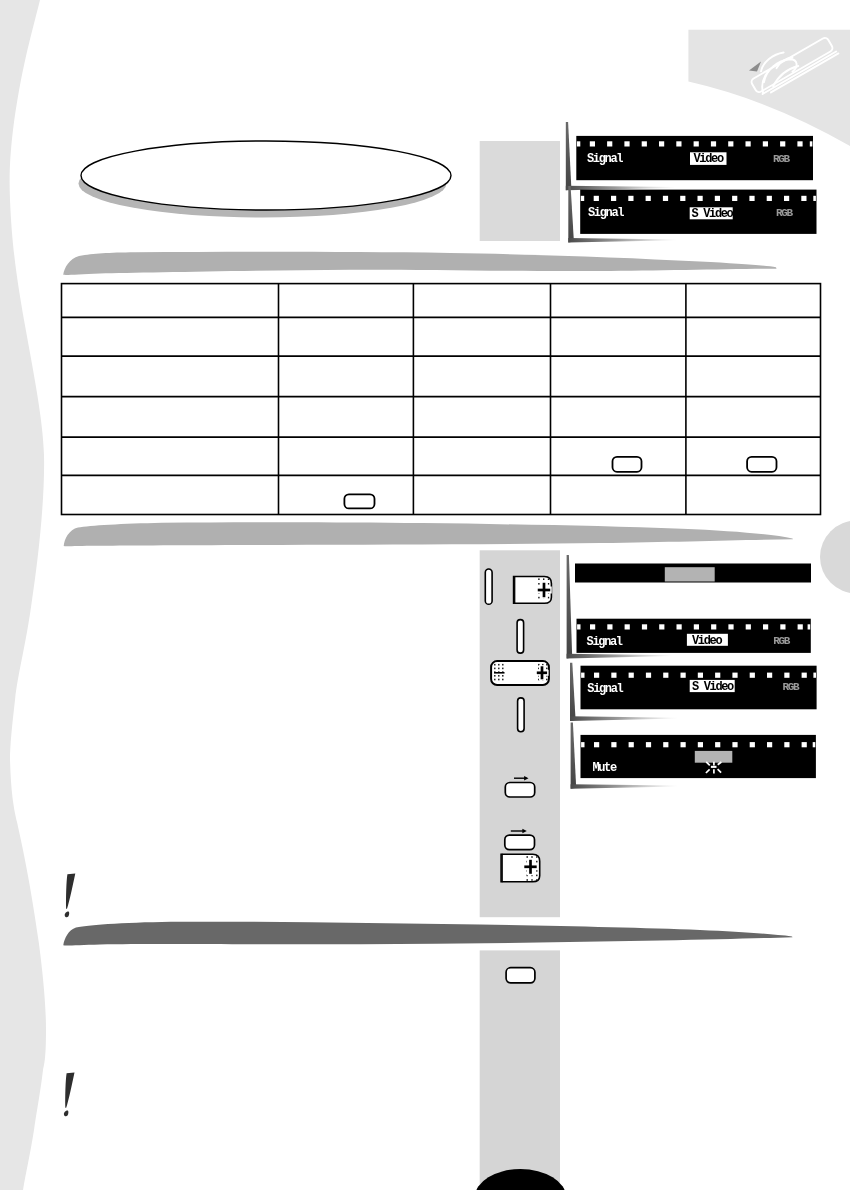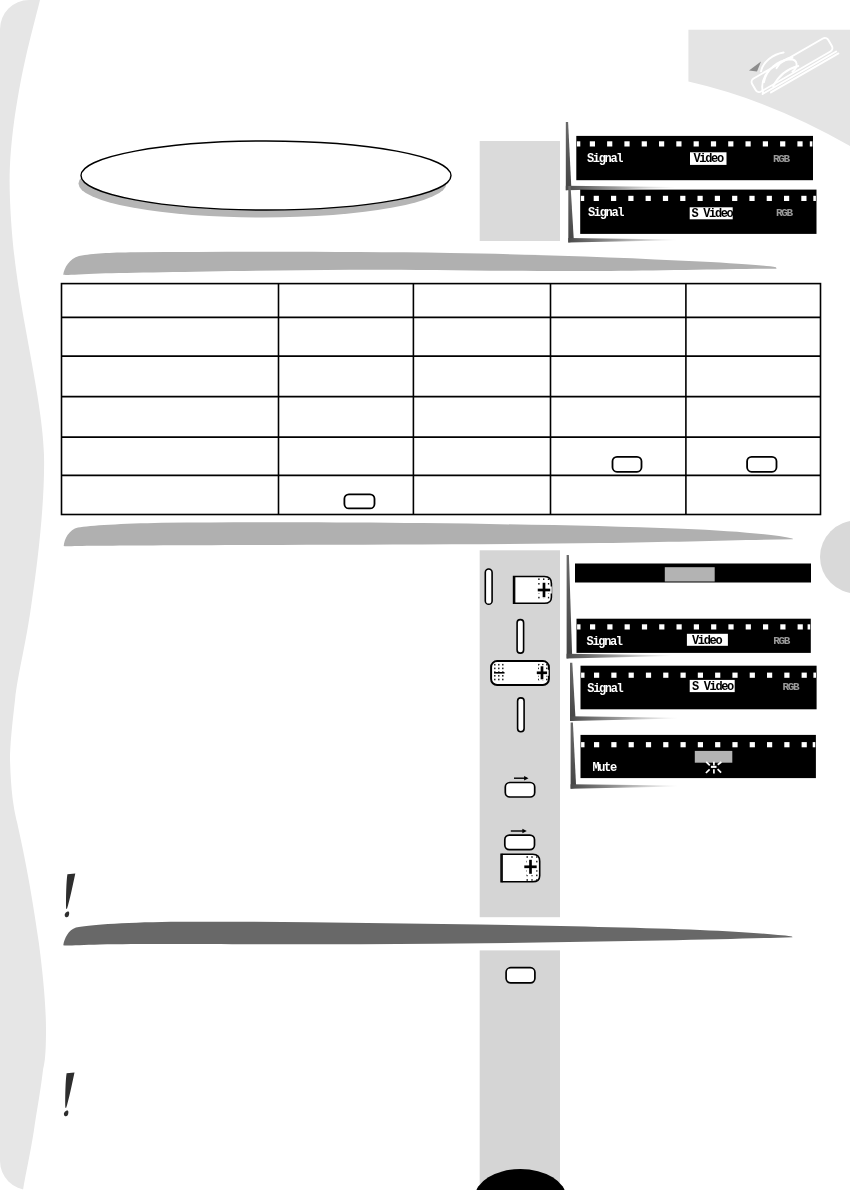--- a/index.html
+++ b/index.html
@@ -1,16 +1,16 @@
 <!DOCTYPE html>
 <html><head><meta charset="utf-8">
 <style>
   html,body{margin:0;padding:0;background:#fff;}
   #page{position:relative;width:850px;height:1190px;background:#fff;overflow:hidden;
-        font-family:"Liberation Sans",sans-serif;border-radius:29px;}
+        font-family:"Liberation Sans",sans-serif;}
 </style></head>
 <body>
 <div id="page">
 <svg width="850" height="1190" viewBox="0 0 850 1190" xmlns="http://www.w3.org/2000/svg">
 <defs>
 <linearGradient id="hgrad" x1="0" y1="0" x2="1" y2="0">
   <stop offset="0" stop-color="#4a4a4a"></stop>
           <stop offset="0.45" stop-color="#9a9a9a"></stop>
           <stop offset="1" stop-color="#b5b5b5" stop-opacity="0"></stop>
 </linearGradient>

